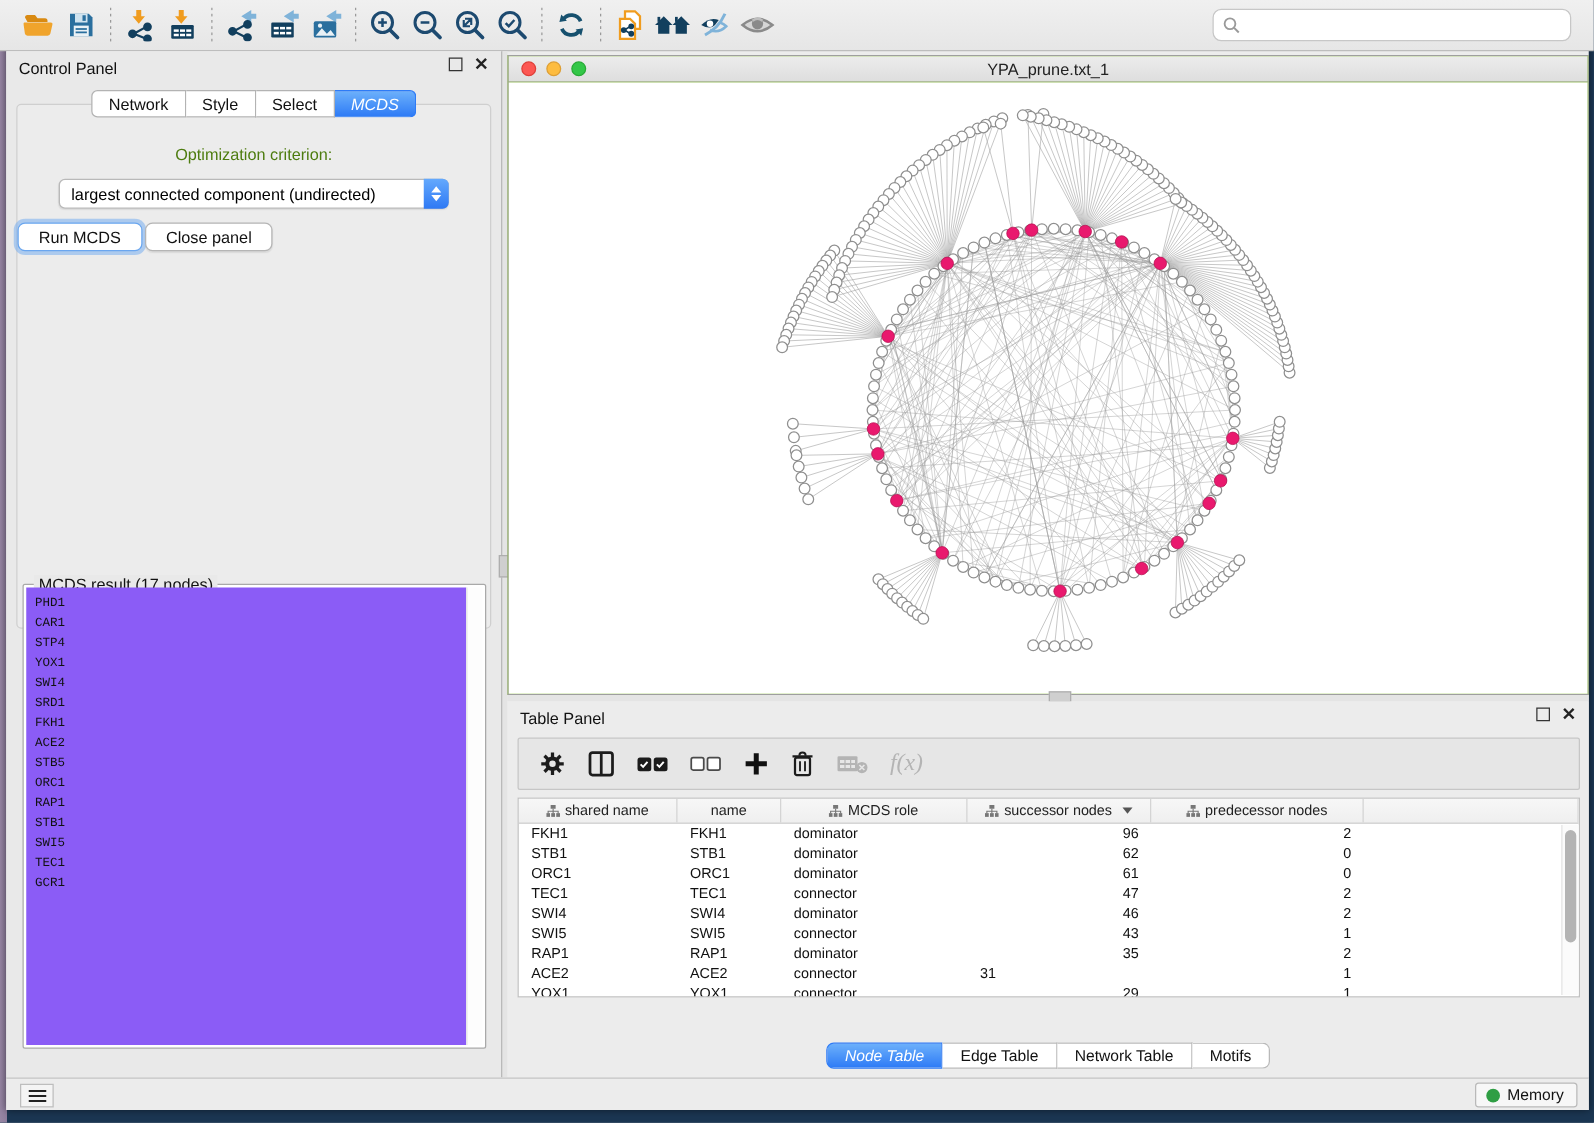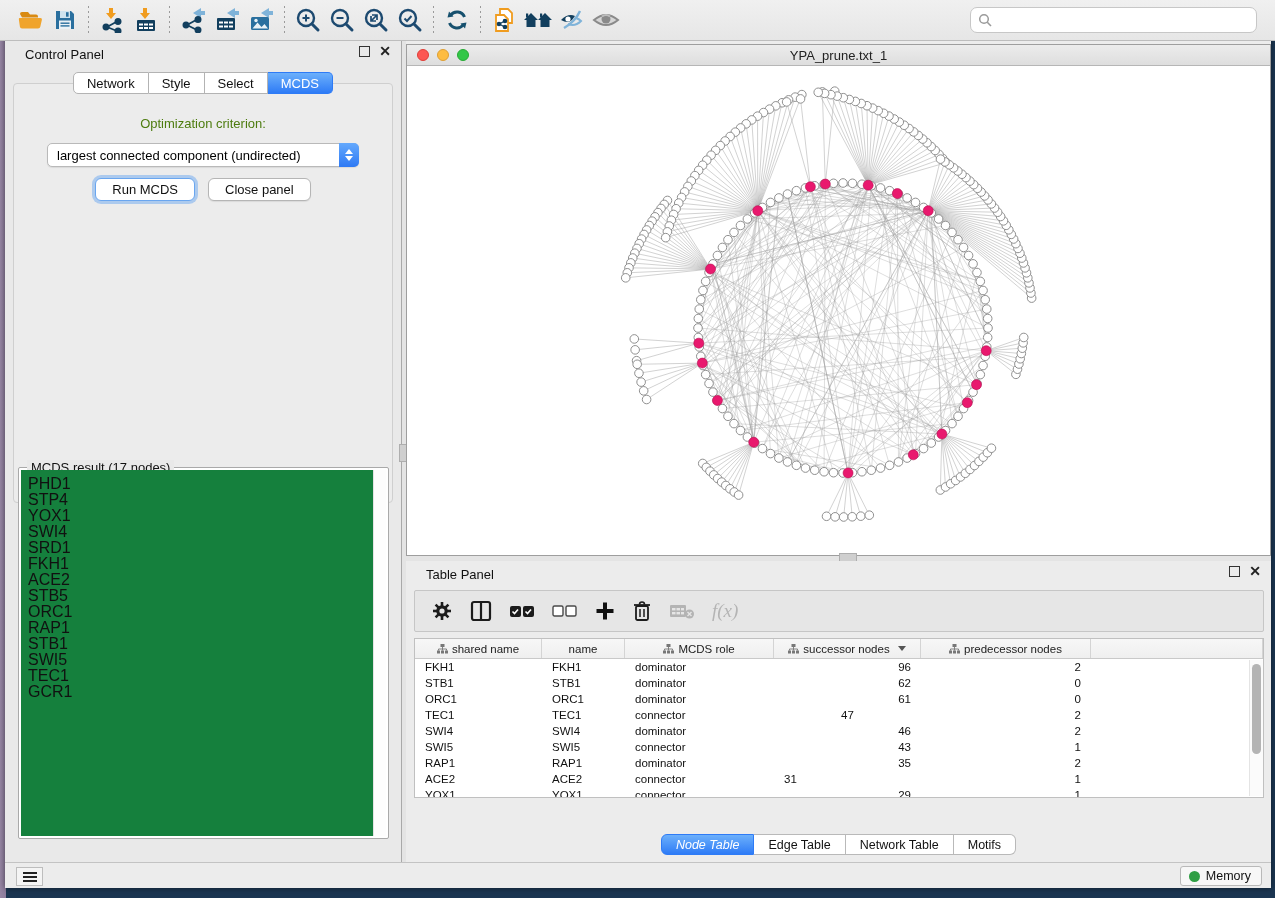--- a/index.html
+++ b/index.html
@@ -22,56 +22,56 @@
           background-size:1px 5px; }
   .searchbox { position:absolute; right:18px; top:7px; width:287px; height:26px;
                background:#fff; border:1px solid #c7c7c7; border-radius:7px;
                display:flex; align-items:center; padding-left:7px; }
   .searchbox input { border:none; outline:none; flex:1; font-size:13px; background:transparent; }
 
   
   .control-panel { position:absolute; left:0; top:41px; width:397px; bottom:26px;
                    background:#e9e9e9; border-right:1px solid #a9a9a9; }
   .panel-titlebar { position:relative; height:26px; display:flex; align-items:center;
-                    padding-left:20px; font-size:13px; color:#111; }
+                    padding-left:10px; font-size:13px; color:#111; }
   .win-icons { position:absolute; right:10px; top:5px; display:flex; gap:9px; align-items:center; }
   .float-icon { width:11px; height:11px; border:1.6px solid #333; background:transparent; }
   .close-icon { font-size:14px; font-weight:bold; color:#222; line-height:11px; }
 
   .ctab-row { position:absolute; left:0; top:31px; width:100%; display:flex; justify-content:center; z-index:3; }
   .ctab { height:22px; padding:0 13px; font-size:13px; display:flex; align-items:center;
           background:#fff; border:1px solid #b3b3b3; border-left:none; color:#111; }
   .ctab:first-child { border-left:1px solid #b3b3b3; border-radius:5px 0 0 5px; }
-  .ctab:last-child { border-radius:0 5px 5px 0; }
+  .ctab:last-child { border-radius:0 5px 5px 0;font-style:italic; }
   .ctab.active { background:linear-gradient(#6cb0fb,#2e7bf6); color:#fff; border-color:#2e7bf6; }
 
   .ctab-content { position:absolute; left:8px; right:8px; top:42px; height:420px;
                   background:#ececec; border:1px solid #cfcfcf; border-radius:4px; }
   .opt-label { margin-top:32px; text-align:center; font-size:13px; color:#4d7c0f; }
   .dropdown { position:relative; margin:12px auto 0; width:312px; height:24px; background:#fff;
               border:1px solid #b9b9b9; border-radius:5px; display:flex; align-items:center;
               padding-left:9px; font-size:13px; box-shadow:0 1px 1px rgba(0,0,0,.08); }
   .dd-stepper { position:absolute; right:-1px; top:-1px; width:20px; height:24px; border-radius:0 5px 5px 0;
                 background:linear-gradient(#64a9fd,#2e79f4); display:flex; flex-direction:column;
                 align-items:center; justify-content:center; gap:2px; }
   .dd-stepper .up { width:0; height:0; border-left:4px solid transparent; border-right:4px solid transparent;
                     border-bottom:5px solid #fff; }
   .dd-stepper .down { width:0; height:0; border-left:4px solid transparent; border-right:4px solid transparent;
                       border-top:5px solid #fff; }
-  .btn-row { margin-top:11px; display:flex; justify-content:center; gap:13px; }
+  .btn-row { margin-top:11px; display:flex; gap:2px; }
   .mac-btn { height:23px; padding:0 16px; background:#fff; border:1px solid #b5b5b5; border-radius:6px;
              font-size:13px; color:#111; box-shadow:0 1px 1px rgba(0,0,0,.08); }
   .mac-btn.focused { border:1.5px solid #6aa6ef; box-shadow:0 0 0 3px rgba(120,175,240,.55); }
 
   .mcds-group { position:absolute; left:13px; right:12px; top:426px; height:372px;
                 border:1px solid #a9a9a9; border-radius:2px; background:#fff; }
   .mcds-legend { position:absolute; left:8px; top:-8px; background:#e9e9e9; padding:0 4px;
                  font-size:13px; color:#111; }
   .mcds-list { position:absolute; inset:2px 15px 2px 2px; overflow:hidden;
-               font-size:16px; color:#111; padding:6px 0 0 7px; line-height:16px; background:#15803d; }
+               font-size:10px; color:#111; padding:6px 0 0 7px; line-height:16px; background:#8b5cf6;font-family:Liberation Mono, monospace; }
   .mcds-scroll { position:absolute; top:2px; bottom:2px; right:2px; width:13px; background:#fdfdfd;
                  border-left:1px solid #e3e3e3; }
 
   
   .vsplit { position:absolute; left:397px; top:41px; width:4px; bottom:26px; background:#e4e4e4; }
   .vsplit .grip, .hsplit .grip { position:absolute; background:#cfcfcf; border:1px solid #aeaeae; }
   .vsplit .grip { left:-3px; top:403px; width:9px; height:18px; }
   .hsplit { position:absolute; left:401px; right:0; top:556px; height:5px; background:#e4e4e4; }
   .hsplit .grip { left:50%; top:-3px; width:18px; height:9px; }
 
@@ -331,20 +331,21 @@
       </div>
       <div class="btn-row">
         <button class="mac-btn focused">Run MCDS</button>
         <button class="mac-btn">Close panel</button>
       </div>
     </div>
     <div class="mcds-group">
       <span class="mcds-legend">MCDS result (17 nodes)</span>
       <div class="mcds-list" id="mcds-list">
           <div>PHD1</div>
+          <div>CAR1</div>
           <div>STP4</div>
           <div>YOX1</div>
           <div>SWI4</div>
           <div>SRD1</div>
           <div>FKH1</div>
           <div>ACE2</div>
           <div>STB5</div>
           <div>ORC1</div>
           <div>RAP1</div>
           <div>STB1</div>
@@ -1207,21 +1208,21 @@
             <div class="td" style="width: 127px; text-align: left;">ORC1</div>
             <div class="td" style="width: 83px; text-align: left;">ORC1</div>
             <div class="td" style="width: 149px; text-align: left;">dominator</div>
             <div class="td num" style="width: 147px; text-align: right;">61</div>
             <div class="td num" style="width: 170px; text-align: right;">0</div>
           </div>
           <div class="trow">
             <div class="td" style="width: 127px; text-align: left;">TEC1</div>
             <div class="td" style="width: 83px; text-align: left;">TEC1</div>
             <div class="td" style="width: 149px; text-align: left;">connector</div>
-            <div class="td num" style="width: 147px; text-align: center;">47</div>
+            <div class="td num" style="width: 147px; text-align: right;">47</div>
             <div class="td num" style="width: 170px; text-align: right;">2</div>
           </div>
           <div class="trow">
             <div class="td" style="width: 127px; text-align: left;">SWI4</div>
             <div class="td" style="width: 83px; text-align: left;">SWI4</div>
             <div class="td" style="width: 149px; text-align: left;">dominator</div>
             <div class="td num" style="width: 147px; text-align: right;">46</div>
             <div class="td num" style="width: 170px; text-align: right;">2</div>
           </div>
           <div class="trow">

